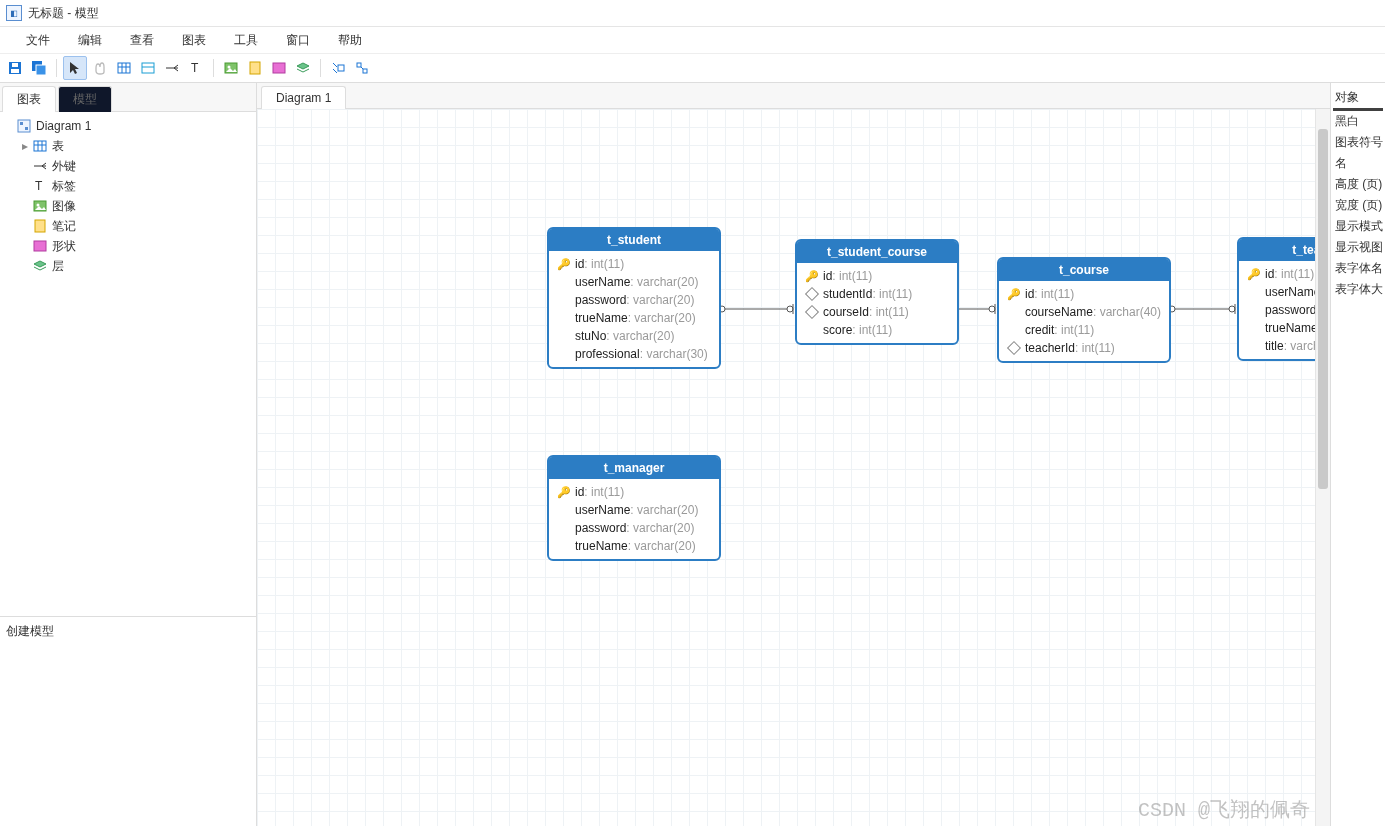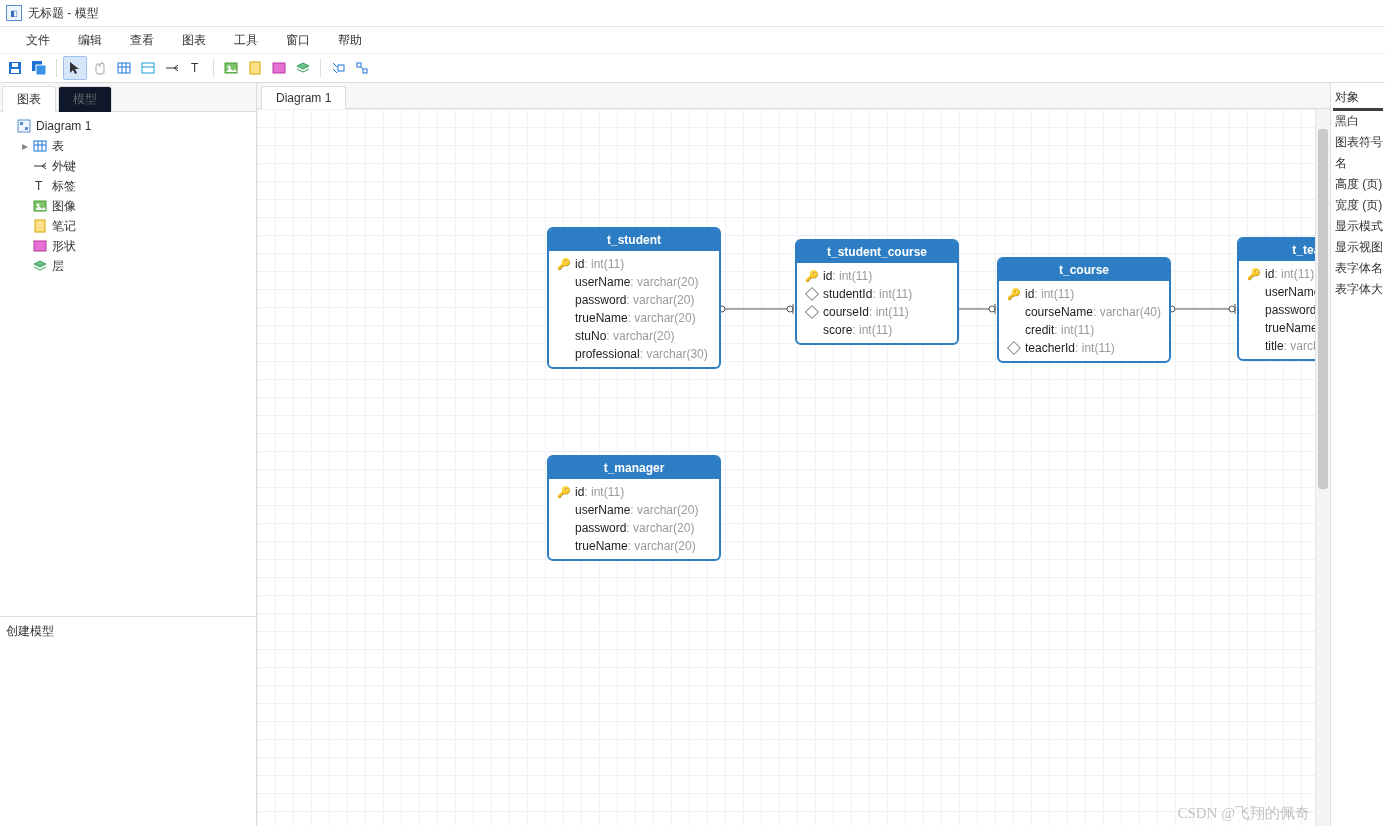--- a/index.html
+++ b/index.html
@@ -34,21 +34,21 @@
   .entity .cols{padding:4px 2px}
   .entity .col{display:flex;align-items:center;padding:2px 6px;white-space:nowrap}
   .entity .col .key{width:14px;height:14px;margin-right:4px;display:flex;align-items:center;justify-content:center}
   .entity .col .nm{color:#222}
   .entity .col .tp{color:#9a9a9a}
   .right{width:50px;border-left:1px solid #ddd;padding:4px 2px;font-size:12px;overflow:hidden}
   .right .hd{padding:2px 2px;border-bottom:3px solid #404040}
   .right .prop{padding:2px 2px;white-space:nowrap;overflow:hidden}
   .scrollbar-v{position:absolute;right:0;top:0;bottom:0;width:14px;background:#f4f4f4;border-left:1px solid #e5e5e5}
   .scrollbar-v .thumb{position:absolute;left:2px;right:2px;top:20px;height:360px;background:#c9c9c9;border-radius:3px}
-  .watermark{position:absolute;right:20px;bottom:6px;color:rgba(120,120,120,.45);font-size:15px;font-family:Liberation Serif, serif}
+  .watermark{position:absolute;right:20px;bottom:6px;color:rgba(120,120,120,.45);font-size:20px;font-family:Liberation Mono, monospace}
   svg.connector{position:absolute;inset:0;pointer-events:none}
   .diamond{width:8px;height:8px;border:1px solid #888;transform:rotate(45deg);background:#fff}
   .keyicon{color:#e2a100;font-size:11px}
 </style>
 </head>
 <body>
 
 <div class="titlebar">
   <div class="appicon">◧</div>
   <span>无标题 - 模型</span>

